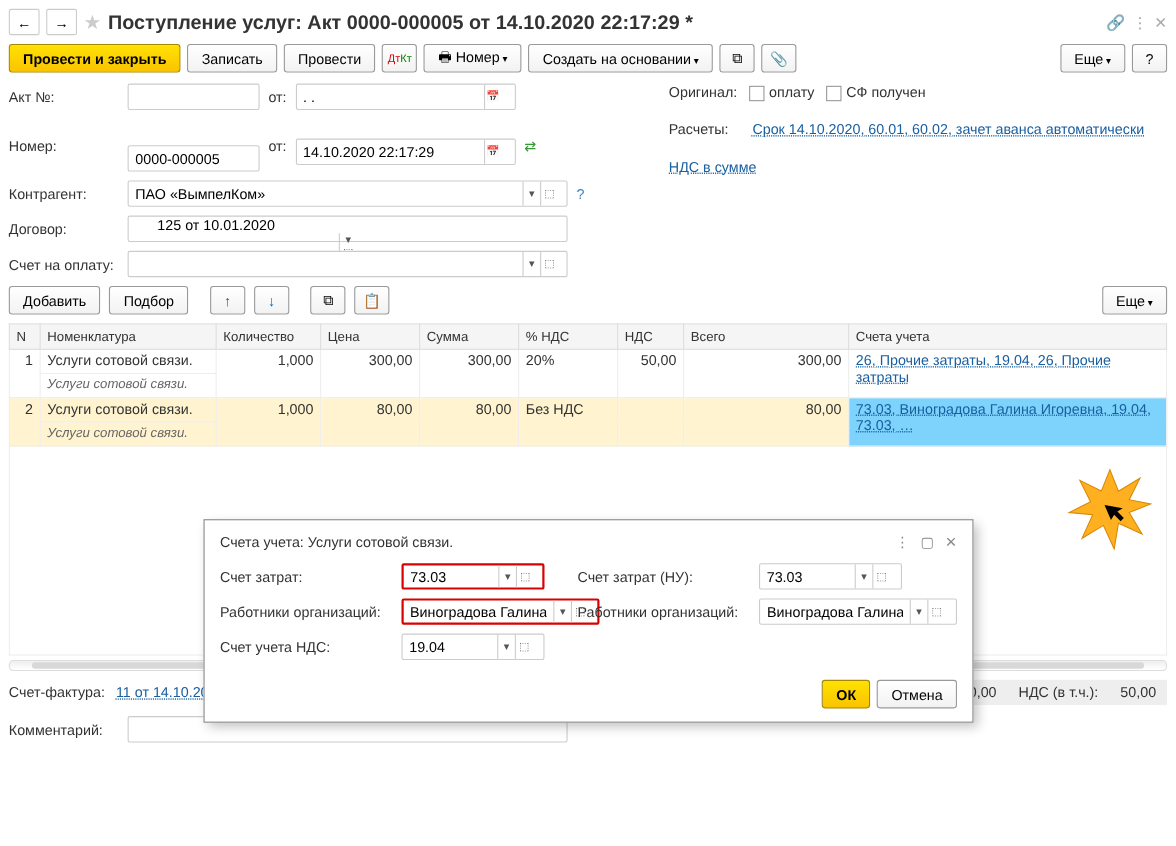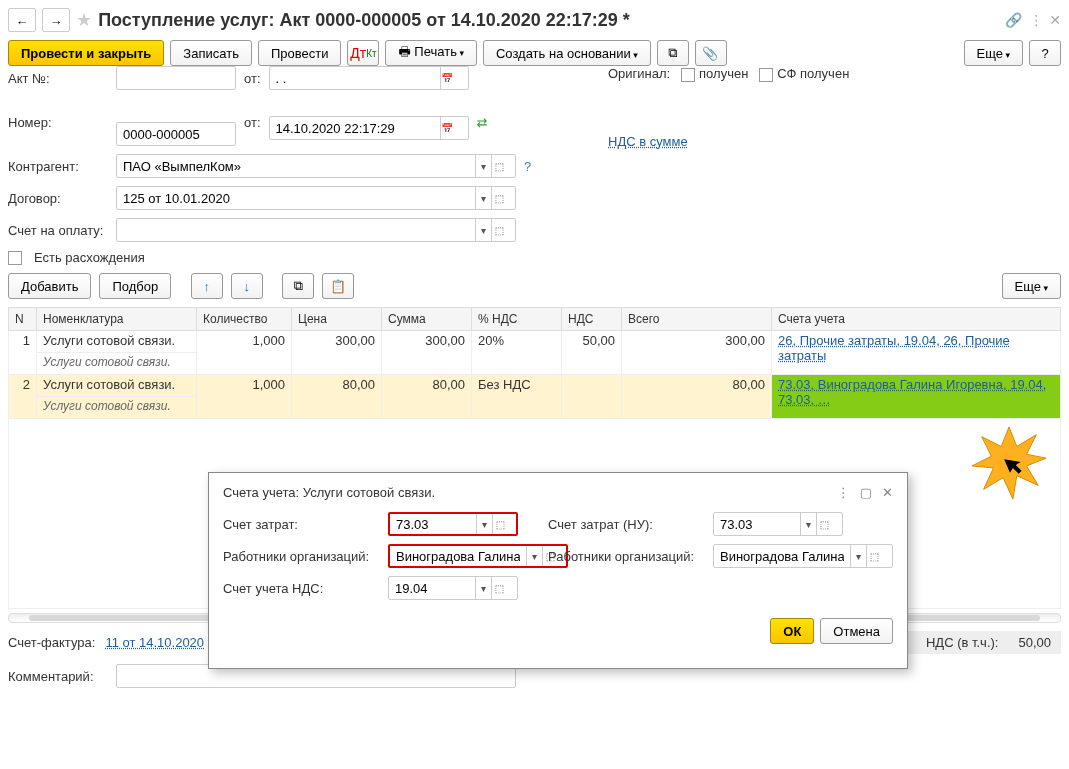--- a/index.html
+++ b/index.html
@@ -3,42 +3,42 @@
 <meta charset="utf-8">
 <style>
 * { box-sizing: border-box; margin: 0; padding: 0; font-family: Arial, sans-serif; font-size: 13px; }
 body { background: #fff; padding: 8px; color: #333; }
 .header { display: flex; align-items: center; gap: 6px; margin-bottom: 8px; }
 .nav-btn { width: 28px; height: 24px; border: 1px solid #ccc; background: #fff; cursor: pointer; display: flex; align-items: center; justify-content: center; border-radius: 2px; }
 .star { color: #ccc; font-size: 18px; }
 .title { font-size: 18px; color: #333; font-weight: bold; }
 .hdr-right { margin-left: auto; display: flex; gap: 6px; }
 .link-icon { color: #aaa; font-size: 14px; cursor: pointer; }
-.toolbar { display: flex; gap: 6px; }
+.toolbar { display: flex; gap: 6px; margin-bottom: 10px; }
 .btn { height: 26px; padding: 0 12px; border: 1px solid #999; background: linear-gradient(#fff,#f2f2f2); cursor: pointer; border-radius: 3px; font-size: 13px; }
 .btn-primary { background: linear-gradient(#ffe100,#fac400); border-color: #a58800; font-weight: bold; }
 .btn-icon { width: 32px; display: inline-flex; align-items: center; justify-content: center; }
 .btn-dropdown::after { content: " ▾"; font-size: 9px; }
 .spacer { flex: 1; }
 .form-row { display: flex; align-items: center; margin-bottom: 8px; gap: 8px; }
 .label { width: 100px; color: #333; }
 .input-group { display: inline-flex; border: 1px solid #ccc; border-radius: 2px; height: 24px; align-items: center; background: #fff; }
 .input-group input { border: none; outline: none; padding: 0 6px; height: 22px; background: transparent; }
 .input-group .sel { width: 16px; text-align: center; border-left: 1px solid #ccc; font-size: 10px; color: #555; cursor: pointer; height: 100%; display: flex; align-items: center; justify-content: center; }
 .qmark { color: #3a7fc2; cursor: pointer; }
 .check { width: 14px; height: 14px; border: 1px solid #999; display: inline-block; vertical-align: middle; margin-right: 4px; }
 .right-col { position: absolute; left: 600px; }
 .link { color: #1a5fa0; text-decoration: underline dotted; cursor: pointer; }
 .table { border: 1px solid #ccc; width: 100%; border-collapse: collapse; margin-bottom: 4px; }
 .table th { background: #f5f5f5; border: 1px solid #ddd; padding: 4px 6px; text-align: left; font-weight: normal; color: #333; font-size: 12px; }
 .table td { border: 1px solid #eee; padding: 2px 6px; vertical-align: top; height: 22px; }
 .table tr.sel td { background: #fff3d0; }
 .it-sub { font-style: italic; color: #666; font-size: 12px; }
 .right { text-align: right; }
-.popup { position: absolute; top: 472px; left: 208px; width: 700px; border: 1px solid #888; background: #fff; box-shadow: 4px 4px 10px rgba(0,0,0,0.25); padding: 12px 14px 24px; }
+.popup { position: absolute; top: 472px; left: 185px; width: 700px; border: 1px solid #888; background: #fff; box-shadow: 4px 4px 10px rgba(0,0,0,0.25); padding: 12px 14px 12px; }
 .popup-title { font-size: 17px; margin-bottom: 12px; display: flex; align-items: center; }
 .popup-title .tb { margin-left: auto; display: flex; gap: 10px; color: #888; }
 .pop-row { display: flex; align-items: center; margin-bottom: 8px; gap: 10px; }
 .pop-lbl { width: 155px; }
 .pop-right { margin-left: 20px; display: flex; align-items: center; gap: 10px; }
 .red-box { border: 2px solid #d90000 !important; }
 .pop-buttons { display: flex; justify-content: flex-end; gap: 6px; margin-top: 18px; align-items: flex-end; }
 .star-burst { position: absolute; top: 425px; left: 970px; width: 78px; height: 78px; pointer-events: none; }
 .footer { display: flex; align-items: center; gap: 10px; margin-top: 8px; }
 .total-box { margin-left: auto; background: #eee; padding: 4px 10px; display: flex; gap: 20px; }
@@ -59,24 +59,24 @@
     <span class="link-icon">⋮</span>
     <span class="link-icon">✕</span>
   </div>
 </div>
 
 <div class="toolbar">
   <button class="btn btn-primary">Провести и закрыть</button>
   <button class="btn">Записать</button>
   <button class="btn">Провести</button>
   <button class="btn btn-icon">
-      <span style="color:#d00;font-size:14px">Дт</span>
+      <span style="color:#d00;font-size:10px">Дт</span>
       <span style="color:#080;font-size:10px">Кт</span>
     </button>
-  <button class="btn btn-dropdown">🖶 <span>Печать</span></button>
+  <button class="btn btn-dropdown">🖶 <span>Номер</span></button>
   <button class="btn btn-dropdown">Создать на основании</button>
   <button class="btn btn-icon">⧉</button>
   <button class="btn btn-icon">📎</button>
   <div class="spacer"></div>
   <button class="btn btn-dropdown">Еще</button>
   <button class="btn btn-icon">?</button>
 </div>
 
 <div style="position:relative;">
   <div class="form-row">
@@ -84,73 +84,73 @@
     <span class="input-group" style="width:120px;">
         <input value="" style="">
       </span>
     <span>от:</span>
     <span class="input-group" style="width:200px;">
         <input style="width: 170px;" value=". .">
         <span class="sel">📅</span>
       </span>
     <div class="right-col" style="top:0;">
       <span>Оригинал:</span>&nbsp;&nbsp;
-      <span class="check"></span><span>получен</span>&nbsp;&nbsp;
+      <span class="check"></span><span>оплату</span>&nbsp;&nbsp;
       <span class="check"></span><span>СФ получен</span>
     </div>
   </div>
 
   <div class="form-row">
     <span class="label">Номер:</span>
     <span class="input-group" style="width:120px;margin-top:24px;">
         <input style="width: 110px;" value="0000-000005">
       </span>
     <span>от:</span>
     <span class="input-group" style="width:200px;margin-top:12px;">
         <input style="width: 170px;" value="14.10.2020 22:17:29">
         <span class="sel">📅</span>
       </span>
     <span style="color:#393">⇄</span>
+    <div class="right-col" style="top:34px;">
+      <span>Расчеты:</span>&nbsp;&nbsp;&nbsp;&nbsp;&nbsp;
+      <span class="link">Срок 14.10.2020, 60.01, 60.02, зачет аванса автоматически</span>
+    </div>
   </div>
 
   <div class="form-row">
     <span class="label">Контрагент:</span>
     <span class="input-group" style="width:400px;">
         <input style="width: 358px;" value="ПАО «ВымпелКом»">
         <span class="sel">▾</span>
         <span class="sel">⬚</span>
       </span>
     <span class="qmark">?</span>
     <div class="right-col" style="top:68px;">
       <span class="link">НДС в сумме</span>
     </div>
   </div>
 
   <div class="form-row">
     <span class="label">Договор:</span>
-    <span class="input-group" style="width:400px;">
+    <span class="input-group" style="width:400px;flex-direction:column;">
         <input style="width: 358px;" value="125 от 10.01.2020">
         <span class="sel">▾</span>
         <span class="sel">⬚</span>
       </span>
   </div>
 
   <div class="form-row">
     <span class="label">Счет на оплату:</span>
     <span class="input-group" style="width:400px;">
         <input style="width: 358px;">
         <span class="sel">▾</span>
         <span class="sel">⬚</span>
       </span>
   </div>
 
-  <div class="form-row">
-    <span class="check"></span>
-    <span>Есть расхождения</span>
-  </div>
 
   <div class="form-row">
     <button class="btn">Добавить</button>
     <button class="btn">Подбор</button>
     &nbsp;
     <button class="btn btn-icon" style="color:#06c">↑</button>
     <button class="btn btn-icon" style="color:#06c">↓</button>
     &nbsp;
     <button class="btn btn-icon">⧉</button>
     <button class="btn btn-icon">📋</button>
@@ -190,21 +190,21 @@
           </tr>
         <tr class="sel">
           <td class="right" rowspan="2">2</td>
           <td>Услуги сотовой связи.</td>
           <td class="right" rowspan="2">1,000</td>
           <td class="right" rowspan="2">80,00</td>
           <td class="right" rowspan="2">80,00</td>
           <td rowspan="2">Без НДС</td>
           <td class="right" rowspan="2"></td>
           <td class="right" rowspan="2">80,00</td>
-          <td rowspan="2" style="background:#84cc16"><span class="link">73.03, Виноградова Галина Игоревна, 19.04, 73.03, …</span></td>
+          <td rowspan="2" style="background:#7dd3fc"><span class="link">73.03, Виноградова Галина Игоревна, 19.04, 73.03, …</span></td>
         </tr>
         <tr class="sel">
             <td class="it-sub">Услуги сотовой связи.</td>
           </tr>
         <tr>
             <td colspan="9" style="height:190px"></td>
           </tr>
       </tbody>
     </table>
     <div class="scrollbar"></div>

